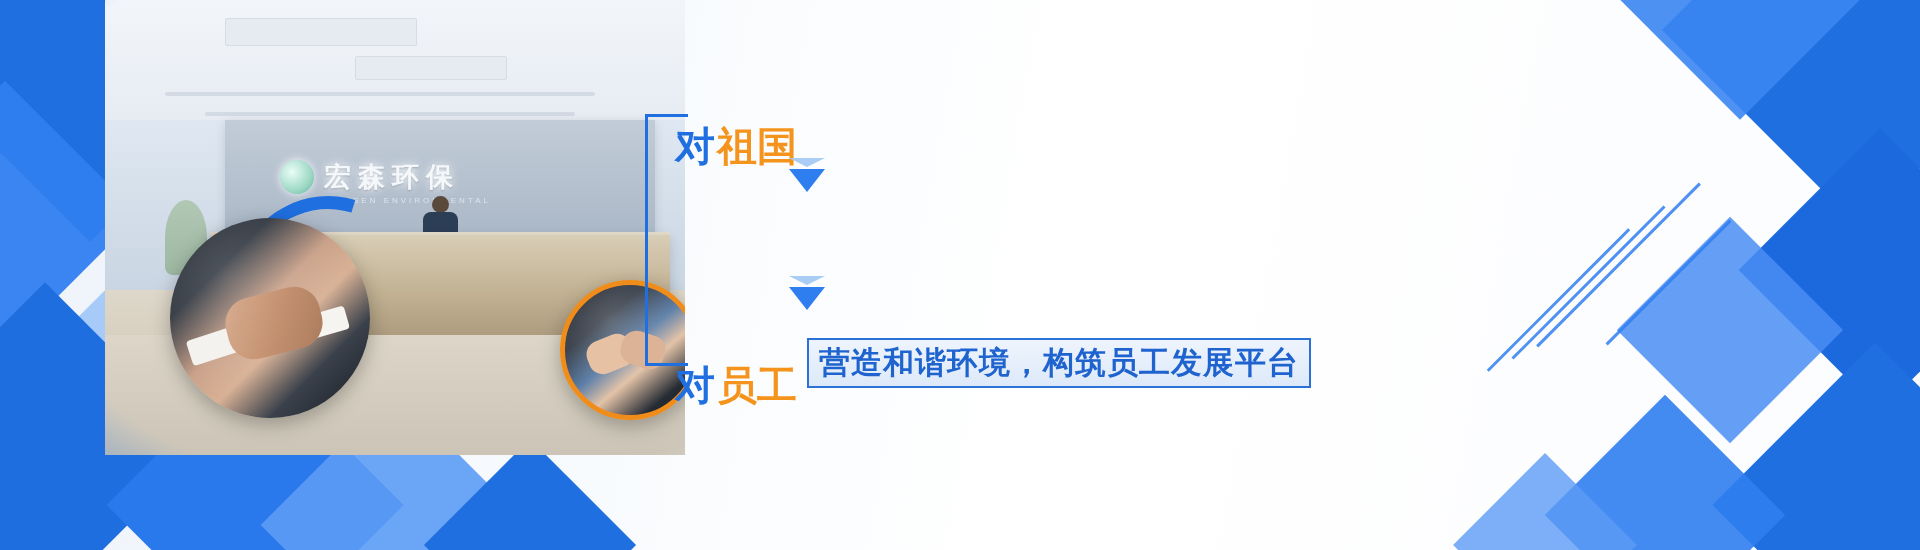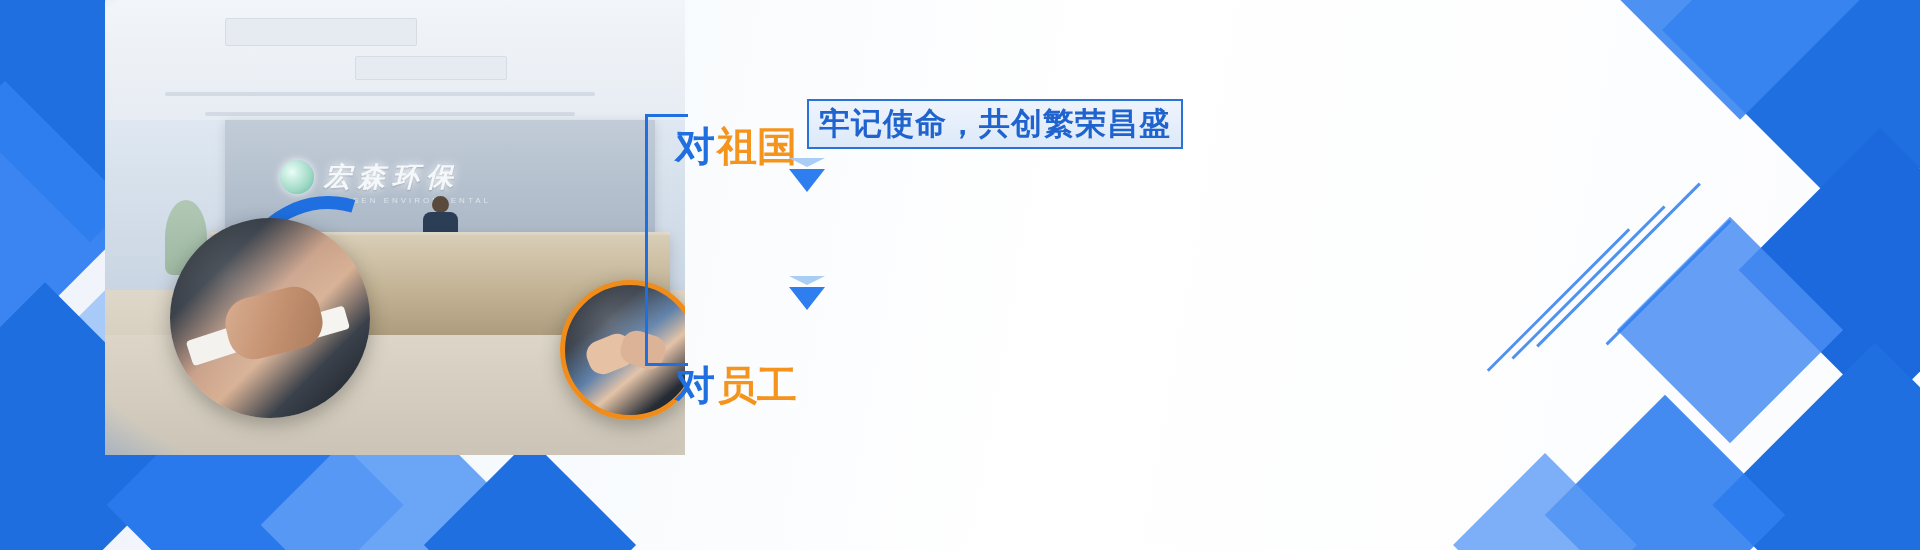--- a/index.html
+++ b/index.html
@@ -55,21 +55,21 @@
   .ceil-panel{position:absolute;background:#e6ebf1;border:1px solid #d5dce4;border-radius:2px;}
   .wall{position:absolute;left:0;top:120px;width:100%;height:170px;
     background:linear-gradient(to bottom,#dfe8f2,#c9d5e2);}
   .reception{
     position:absolute;left:120px;top:120px;width:430px;height:120px;
     background:linear-gradient(to bottom,#c2ccd8,#aab7c6);
     box-shadow:0 2px 10px rgba(0,0,0,.12);
   }
   .logo-plate{
     position:absolute;left:175px;top:148px;width:300px;height:58px;
-    display:flex;align-items:center;gap:10px;font-style:italic;
+    display:flex;align-items:center;gap:10px;
   }
   .logo-mark{
     width:34px;height:34px;border-radius:50%;
     background:radial-gradient(circle at 35% 35%,#eafdf6,#9fd9c6 60%,#63b79c);
     box-shadow:0 0 9px rgba(255,255,255,.85);
   }
   .logo-text{
     color:#f4f8fb;font-size:27px;letter-spacing:7px;font-weight:bold;
     text-shadow:0 0 10px rgba(255,255,255,.9),0 1px 2px rgba(0,0,0,.25);
   }
@@ -239,36 +239,36 @@
   </div>
 
   <div id="content">
 
     <div class="bracket"></div>
 
     <div class="row" id="row-1">
       <div class="lead">
         <span class="prefix">对</span><span class="subject">祖国</span>
       </div>
-      <div class="phrase">牢记使命，共创繁荣昌盛</div>
     </div>
 
     <div class="arrow" id="arrow-1">
       <span class="t-top"></span>
       <span class="t-main"></span>
     </div>
 
     <div class="row" id="row-2">
     </div>
 
     <div class="arrow" id="arrow-2">
       <span class="t-top"></span>
       <span class="t-main"></span>
     </div>
 
     <div class="row" id="row-3">
       <div class="lead">
         <span class="prefix">对</span><span class="subject">员工</span>
       </div>
+      <div class="phrase">营造和谐环境，构筑员工发展平台</div>
     </div>
 
   </div>
 </div>
 
 </body></html>

